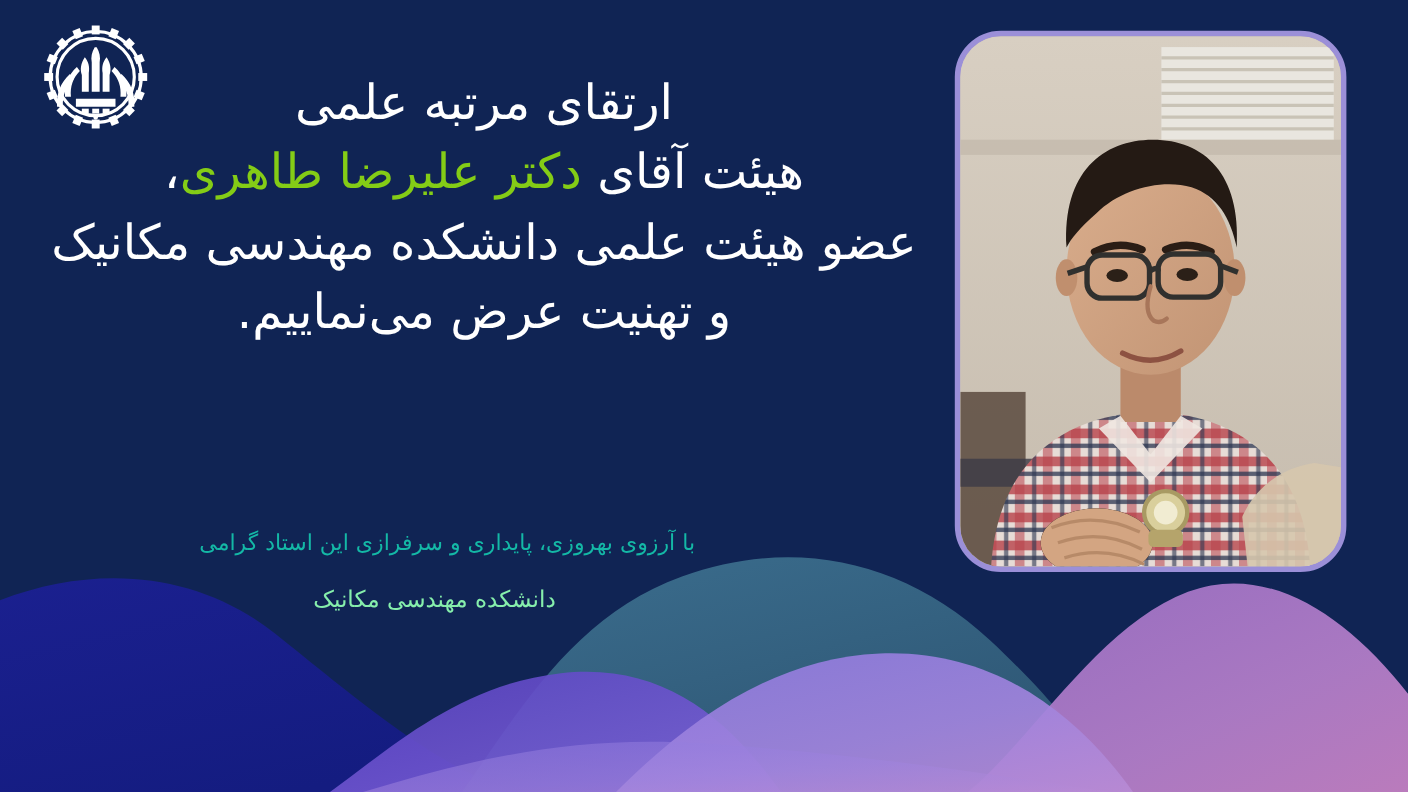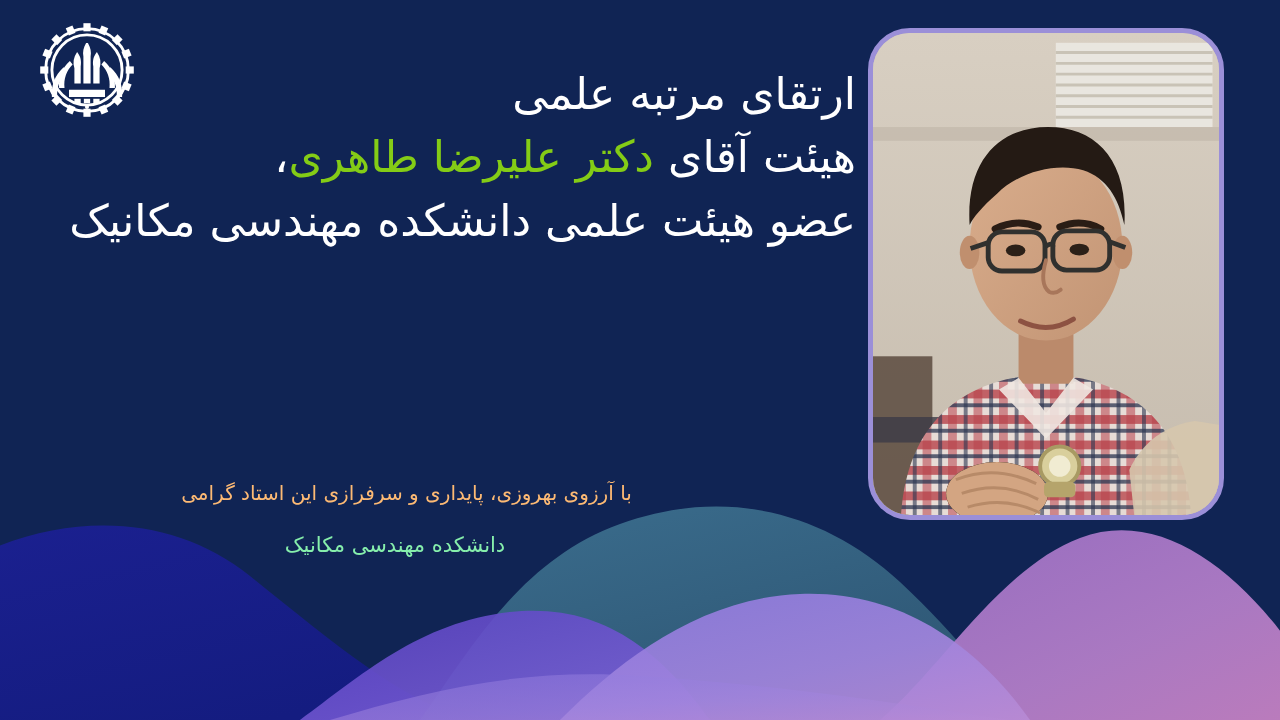--- a/index.html
+++ b/index.html
@@ -51,24 +51,25 @@
     overflow: hidden;
     z-index: 6;
     box-sizing: border-box;
     background: #cfc6b9;
   }
   #portrait-frame svg { display: block; width: 100%; height: 100%; }
 
   
   #message {
     position: absolute;
-    left: 0;
+    left: 12px;
     top: 62px;
     width: 856px;
     z-index: 4;
+    text-align: center;
     direction: rtl;
   }
   .msg-line {
     color: #ffffff;
     font-size: 44px;
     line-height: 1.44;
     white-space: nowrap;
     font-weight: 400;
     letter-spacing: 0px;
   }
@@ -78,21 +79,21 @@
   #footer {
     position: absolute;
     left: 0;
     top: 478px;
     width: 790px;
     z-index: 4;
     text-align: center;
     direction: rtl;
   }
   #footer .wish {
-    color: #fdba74;
+    color: #14b8a6;
     font-size: 20px;
     line-height: 1.5;
     white-space: nowrap;
     padding-left: 23px;
   }
   #footer .dept {
     color: #86efac;
     font-size: 21px;
     line-height: 1.5;
     margin-top: 22px;
@@ -213,20 +214,23 @@
 
   <div id="message">
     <div class="msg-line">
       <span>ارتقای مرتبه علمی</span>
     </div>
     <div class="msg-line">
       <span>هیئت آقای </span><span class="accent">دکتر علیرضا طاهری</span><span>،</span>
     </div>
     <div class="msg-line">
       <span>عضو هیئت علمی دانشکده مهندسی مکانیک</span>
+    </div>
+    <div class="msg-line">
+      <span>و تهنیت عرض می‌نماییم.</span>
     </div>
   </div>
 
   <div id="footer">
     <div class="wish">با آرزوی بهروزی، پایداری و سرفرازی این استاد گرامی</div>
     <div class="dept">دانشکده مهندسی مکانیک</div>
   </div>
 
   <div id="portrait-frame">
     <svg viewBox="0 0 356 492" preserveAspectRatio="xMidYMid slice">

